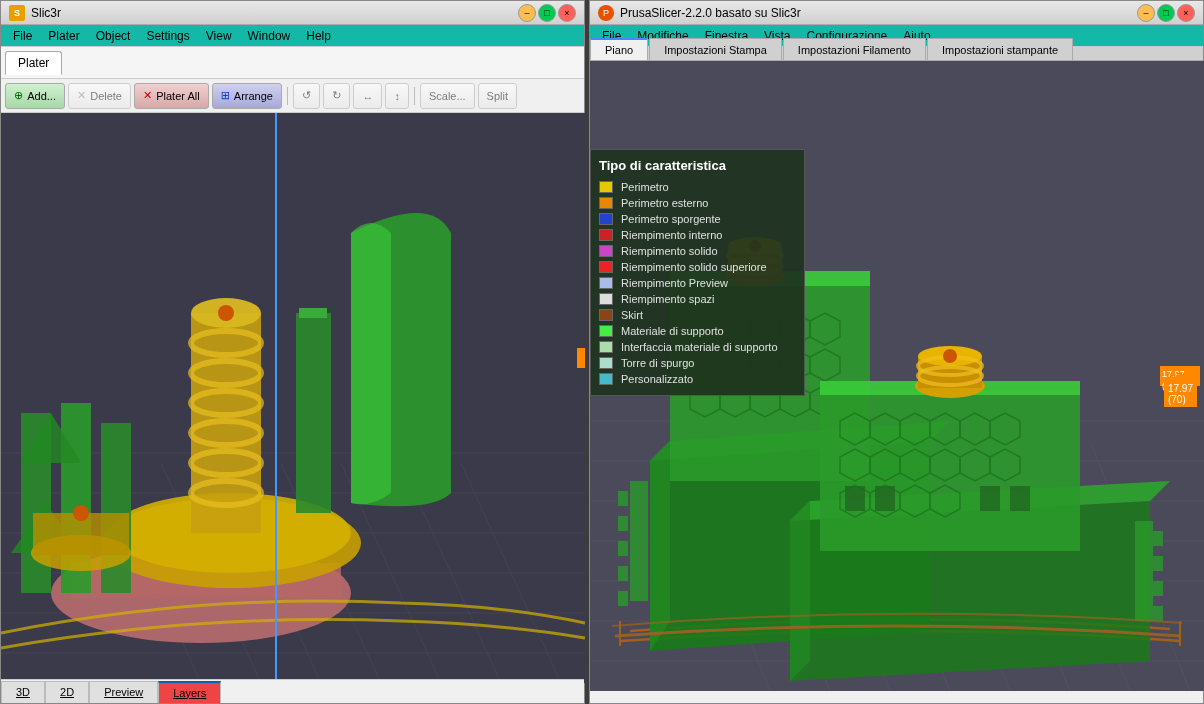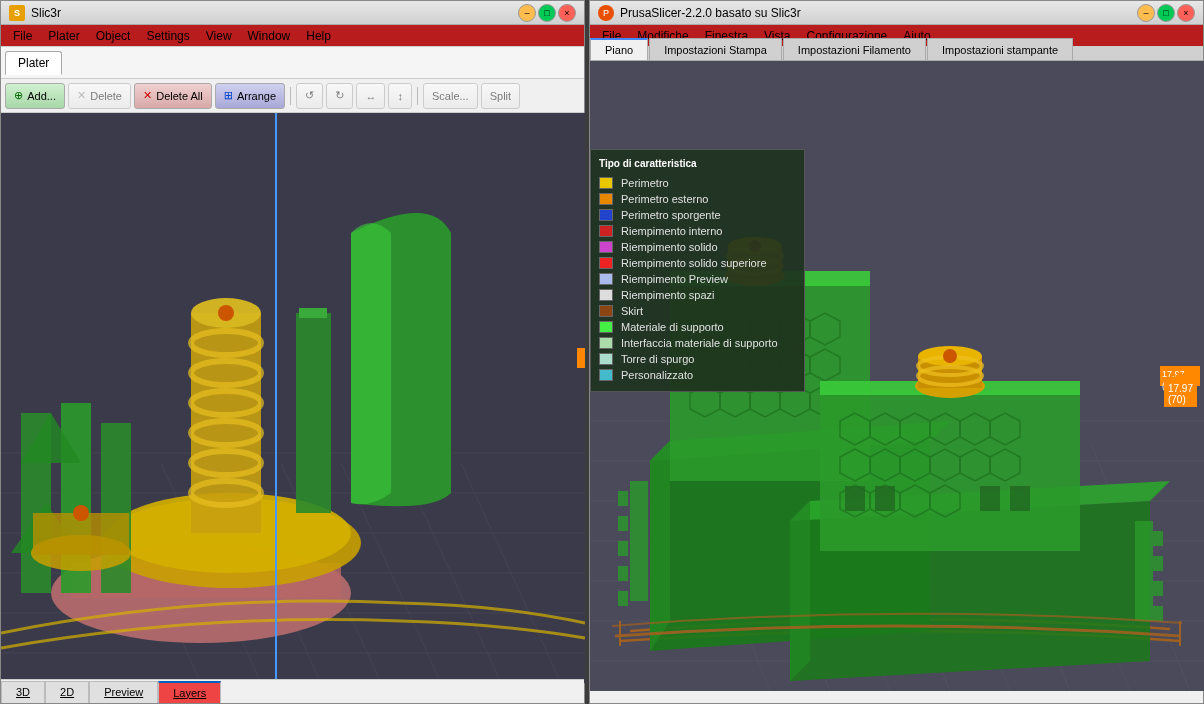--- a/index.html
+++ b/index.html
@@ -28,21 +28,21 @@
       width: 16px; height: 16px;
       background: #e8a000;
       border-radius: 2px;
       margin-right: 6px;
       display: flex; align-items: center; justify-content: center;
       font-size: 9px; color: white; font-weight: bold;
     }
 
     .menu-bar {
       height: 22px;
-      background: #b91c1c;
+      background: #14b8a6;
       border-bottom: 1px solid #ccc;
       display: flex;
       align-items: center;
       padding: 0 4px;
     }
 
     .menu-item {
       padding: 2px 8px;
       cursor: pointer;
       font-size: 12px;
@@ -221,21 +221,21 @@
       left: 0; top: 88px;
       width: 215px;
       background: rgba(30, 50, 30, 0.92);
       border: 1px solid #555;
       padding: 8px;
       z-index: 100;
     }
 
     .tooltip-title {
       color: #ffffff;
-      font-size: 10px;
+      font-size: 13px;
       font-weight: bold;
       margin-bottom: 6px;
     }
 
     .feature-row {
       display: flex;
       align-items: flex-start;
       gap: 8px;
       padding: 2px 0;
     }
@@ -329,21 +329,21 @@
       <span>Add...</span>
     </button>
 
     <button class="btn btn-disabled">
       <span style="color:#888;">✕</span>
       <span>Delete</span>
     </button>
 
     <button class="btn btn-red">
       <span style="color:#cc0000;">✕</span>
-      <span>Delete All</span>
+      <span>Plater All</span>
     </button>
 
     <button class="btn btn-blue">
       <span style="color:#0044cc;">⊞</span>
       <span>Arrange</span>
     </button>
 
     <div class="separator"></div>
 
     <button class="btn btn-disabled">

